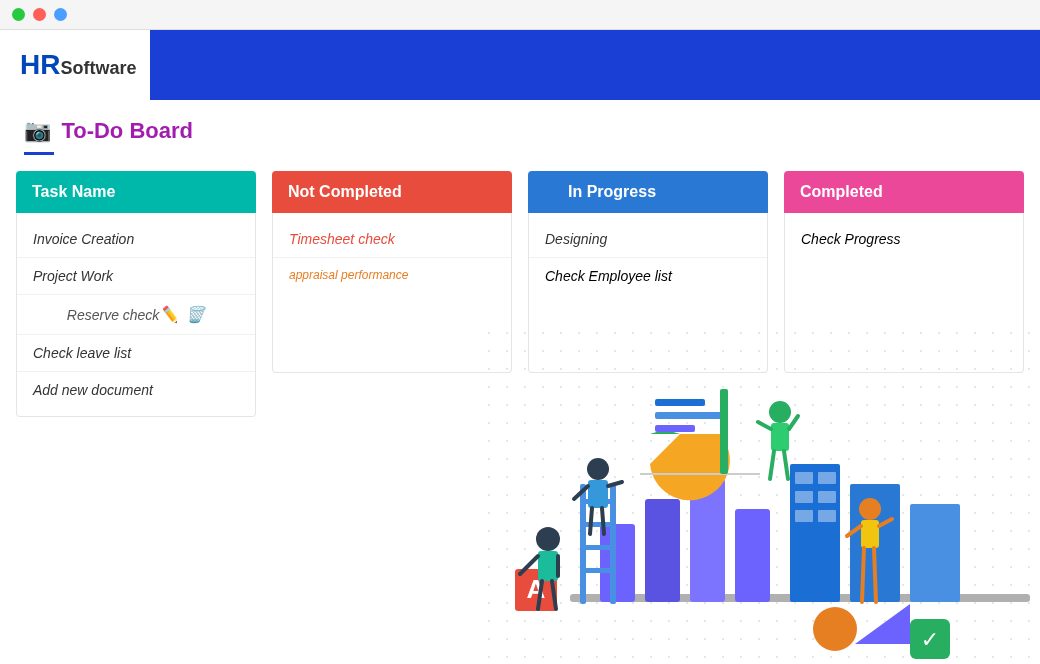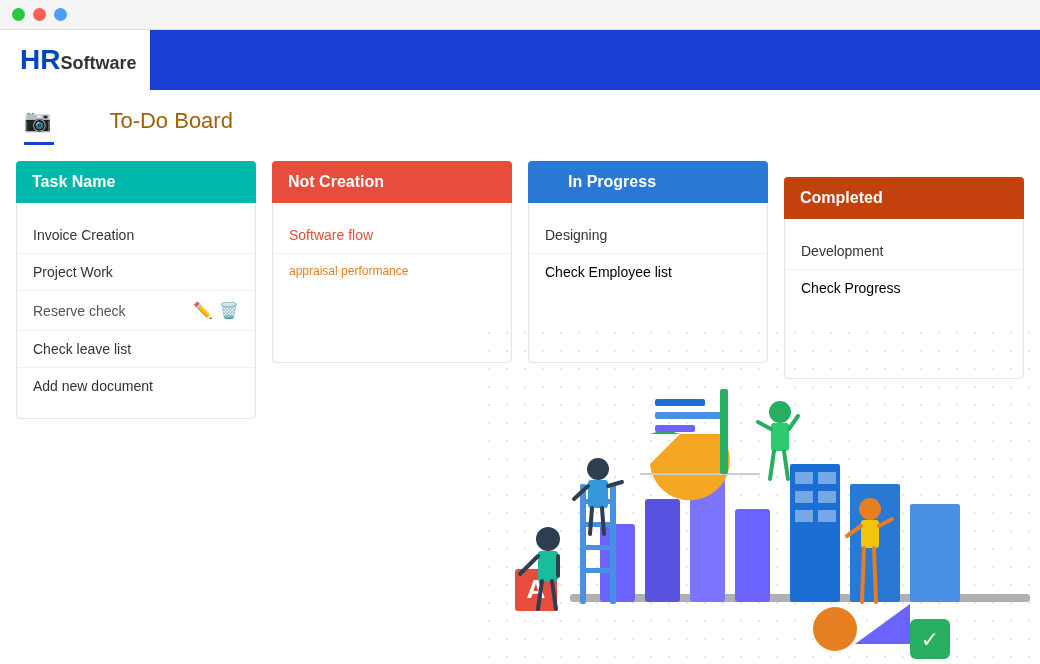--- a/index.html
+++ b/index.html
@@ -6,50 +6,50 @@
     body { font-family: 'Segoe UI', Arial, sans-serif; background: #fff; width: 1040px; height: 664px; overflow: hidden; position: relative; }
 
     
     .titlebar { display: flex; align-items: center; gap: 8px; padding: 8px 12px; background: #f5f5f5; border-bottom: 1px solid #ddd; }
     .dot { width: 13px; height: 13px; border-radius: 50%; }
     .dot-green { background: #27c93f; }
     .dot-red { background: #ff5f56; }
     .dot-blue { background: #4a9eff; }
 
     
-    .header { display: flex; align-items: stretch; height: 60px; }
+    .header { display: flex; align-items: stretch; height: 70px; }
     .logo-area { display: flex; align-items: center; padding: 0 20px; width: 150px; }
     .logo-text { font-size: 22px; font-weight: 700; color: #0047bb; }
     .logo-hr { color: #0047bb; font-size: 28px; font-weight: 900; }
     .logo-sub { color: #333; font-size: 18px; font-weight: 600; }
     .header-bar { flex: 1; background: #1a3fd4; }
 
     
     .page-title-area { padding: 18px 24px 8px; display: flex; align-items: center; gap: 10px; }
     .camera-icon { font-size: 22px; }
-    .page-title { font-size: 22px; font-weight: 400; color: #a16207; margin-left: 48px; }
+    .page-title { font-size: 22px; font-weight: 700; color: #a21caf; }
     .title-underline { width: 30px; height: 3px; background: #1a3fd4; margin-left: 24px; margin-bottom: 16px; }
 
     
     .board { display: flex; gap: 16px; padding: 0 16px; margin-top: 4px; }
 
     
     .col { flex: 1; display: flex; flex-direction: column; }
     .col-header { padding: 12px 16px; font-size: 16px; font-weight: 600; color: #fff; border-radius: 4px 4px 0 0; }
     .col-header.teal { background: #00b8a9; }
     .col-header.red { background: #e74c3c; }
     .col-header.blue { background: #2979d4; padding-left: 40px; }
-    .col-header.green { background: #c2410c; margin-top: 16px; }
-
-    .col-body { background: #fff; border: 1px solid #e5e5e5; border-top: none; border-radius: 0 0 4px 4px; padding: 14px 0; min-height: 160px; }
+    .col-header.green { background: #ec4899; }
+
+    .col-body { background: #fff; border: 1px solid #e5e5e5; border-top: none; border-radius: 0 0 4px 4px; padding: 8px 0; min-height: 160px; font-style: italic; }
     .task-item { padding: 10px 16px; font-size: 14px; color: #333; border-bottom: 1px solid #f0f0f0; cursor: pointer; position: relative; }
     .task-item:last-child { border-bottom: none; }
 
     
-    .task-item-with-menu { padding: 10px 16px; font-size: 14px; color: #555; border-bottom: 1px solid #f0f0f0; display: flex; align-items: center; justify-content: space-between; background: #fff; }
+    .task-item-with-menu { padding: 10px 16px; font-size: 14px; color: #555; border-bottom: 1px solid #f0f0f0; display: flex; align-items: center; justify-content: center; background: #fff; }
     .menu-icons { display: flex; gap: 6px; }
     .menu-icon-edit { color: #27ae60; font-size: 16px; }
     .menu-icon-delete { color: #e74c3c; font-size: 16px; }
 
     
     .task-red { color: #e74c3c; font-size: 14px; }
     .task-orange { color: #e67e22; font-size: 12px; }
     .task-blue-link { color: #000000; font-size: 14px; }
 
     
@@ -104,39 +104,38 @@
           <span class="menu-icon-edit">✏️</span>
           <span class="menu-icon-delete">🗑️</span>
         </div>
       </div>
       <div class="task-item">Check leave list</div>
       <div class="task-item">Add new document</div>
     </div>
   </div>
 
   <div class="col">
-    <div class="col-header red">Not Creation</div>
-    <div class="col-body">
-      <div class="task-item task-red">Software flow</div>
+    <div class="col-header red">Not Completed</div>
+    <div class="col-body">
+      <div class="task-item task-red">Timesheet check</div>
       <div class="task-item task-orange">appraisal performance</div>
     </div>
   </div>
 
   <div class="col">
     <div class="col-header blue">In Progress</div>
     <div class="col-body">
       <div class="task-item">Designing</div>
       <div class="task-item task-blue-link">Check Employee list</div>
     </div>
   </div>
 
   <div class="col">
     <div class="col-header green">Completed</div>
     <div class="col-body">
-      <div class="task-item">Development</div>
       <div class="task-item task-blue-link">Check Progress</div>
     </div>
   </div>
 
 </div>
 
 <div class="illustration">
   <div class="dots-bg"></div>
   <svg class="illus-svg" viewBox="0 0 560 340" xmlns="http://www.w3.org/2000/svg">
 

